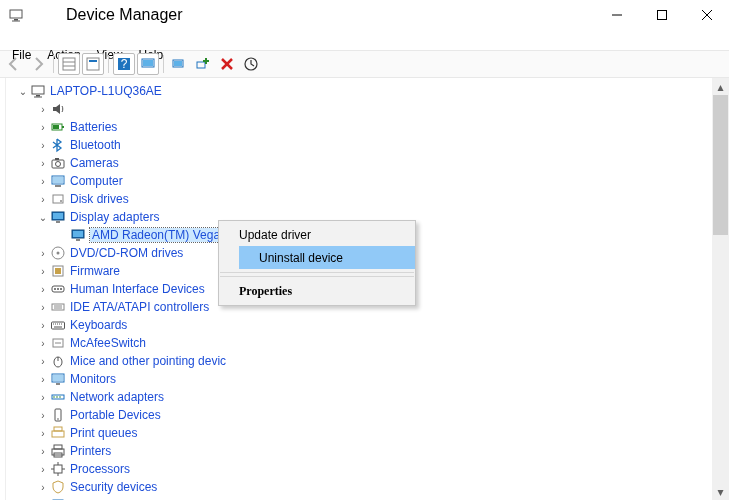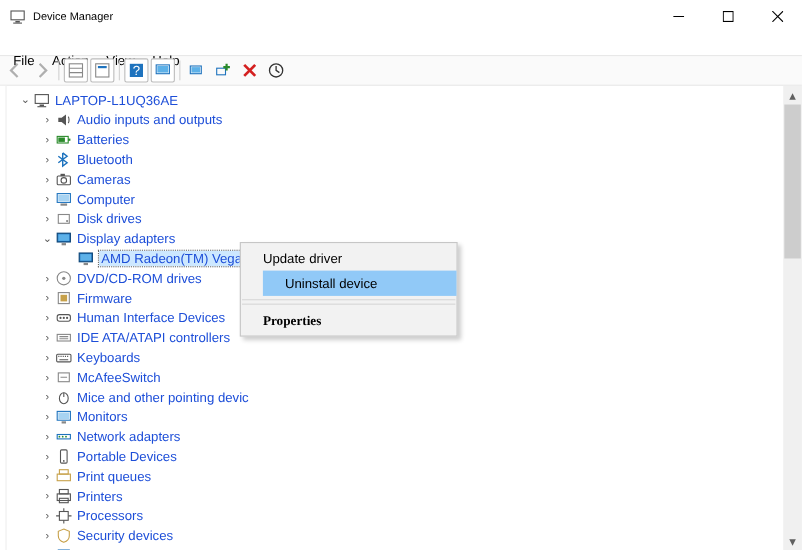--- a/index.html
+++ b/index.html
@@ -1,21 +1,21 @@
 <!DOCTYPE html>
 <html><head>
 <meta charset="utf-8">
 <style>
   * { margin: 0; padding: 0; box-sizing: border-box; font-family: "Segoe UI", Tahoma, sans-serif; font-size: 12px; }
   body { background: #fff; width: 729px; height: 500px; overflow: hidden; position: relative; }
 
   
   .titlebar { height: 30px; display: flex; align-items: center; padding-left: 8px; background: #fff; }
   .titlebar .app-icon { width: 16px; height: 16px; margin-right: 6px; }
-  .titlebar .title { font-size: 10px; color: #000; flex: 1; }
+  .titlebar .title { font-size: 16px; color: #000; flex: 1; margin-left: 36px; }
   .titlebar .win-controls { display: flex; height: 100%; }
   .titlebar .win-btn { width: 45px; display: flex; align-items: center; justify-content: center; }
   .titlebar .win-btn svg { width: 10px; height: 10px; }
 
   
   .menubar { height: 20px; display: flex; align-items: center; padding: 0 4px; background: #fff; }
   .menubar .menu-item { padding: 2px 8px; font-size: 12px; color: #000; margin-top: 30px; }
 
   
   .toolbar { height: 28px; display: flex; align-items: center; padding: 0 2px; border-top: 1px solid #e8e8e8; border-bottom: 1px solid #e8e8e8; background: #fafafa; }
@@ -171,21 +171,20 @@
         <span class="label">LAPTOP-L1UQ36AE</span>
       </div>
       <div class="node indent-1">
         <span class="twisty">›</span>
         <span class="icon">
           <svg width="16" height="16" viewBox="0 0 16 16">
             <path d="M3 6h3l4-3v10l-4-3H3z" fill="#555"></path>
             <path d="M12 5c1 1 1 5 0 6" stroke="#555" fill="none"></path>
           </svg>
         </span>
-        <span class="label">Audio inputs and outputs</span>
       </div>
       <div class="node indent-1">
         <span class="twisty">›</span>
         <span class="icon">
           <svg width="16" height="16" viewBox="0 0 16 16">
             <rect x="2" y="5" width="10" height="6" fill="none" stroke="#2a8a2a"></rect>
             <rect x="12" y="7" width="2" height="2" fill="#2a8a2a"></rect>
             <rect x="3" y="6" width="6" height="4" fill="#2a8a2a"></rect>
           </svg>
         </span>

